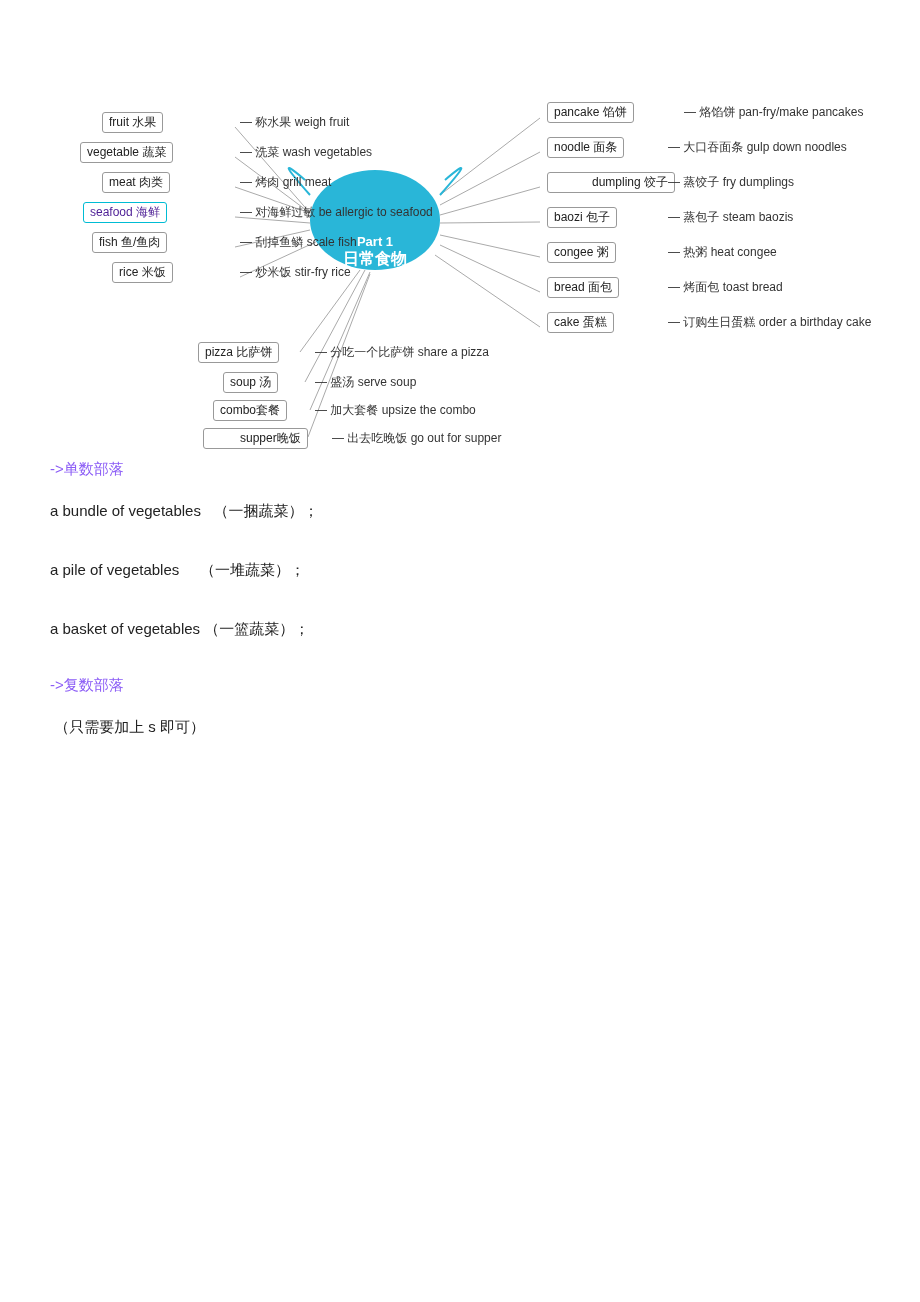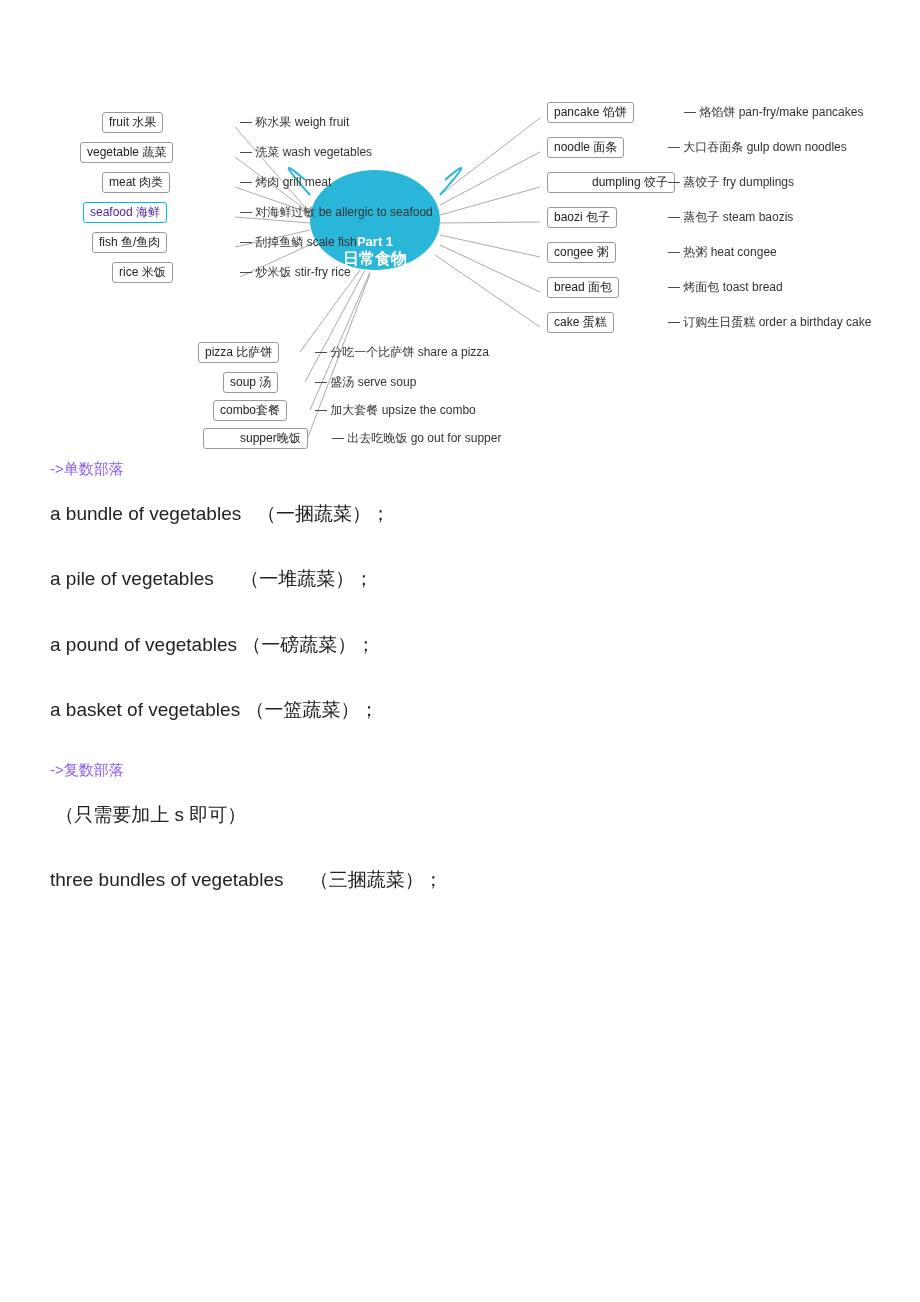--- a/index.html
+++ b/index.html
@@ -91,21 +91,21 @@
     }
 
     .section-header {
       font-size: 15px;
       color: #8b5cf6;
       margin-bottom: 20px;
       margin-top: 20px;
     }
 
     .content-line {
-      font-size: 19px;
+      font-size: 15px;
       color: #222;
       margin-bottom: 35px;
       line-height: 1.6;
     }
   </style>
 </head>
 <body>
 
 <div class="mindmap-container">
 
@@ -214,34 +214,26 @@
   <div class="content-line">
     <span>a bundle of vegetables</span>&nbsp;&nbsp;
     <span>（一捆蔬菜）</span>；
   </div>
 
   <div class="content-line">
     <span>a pile of vegetables</span>&nbsp;&nbsp;&nbsp;&nbsp;
     <span>（一堆蔬菜）</span>；
   </div>
 
-  <div class="content-line">
-    <span>a pound of vegetables</span>
-    <span>（一磅蔬菜）</span>；
-  </div>
 
   <div class="content-line">
     <span>a basket of vegetables</span>
     <span>（一篮蔬菜）</span>；
   </div>
 
   <div class="section-header">-&gt;复数部落</div>
 
   <div class="content-line">
     &nbsp;<span>（只需要加上 s 即可）</span>
   </div>
 
-  <div class="content-line">
-    <span>three bundles of vegetables</span>&nbsp;&nbsp;&nbsp;&nbsp;
-    <span>（三捆蔬菜）</span>；
-  </div>
 
 </div>
 
 </body></html>

